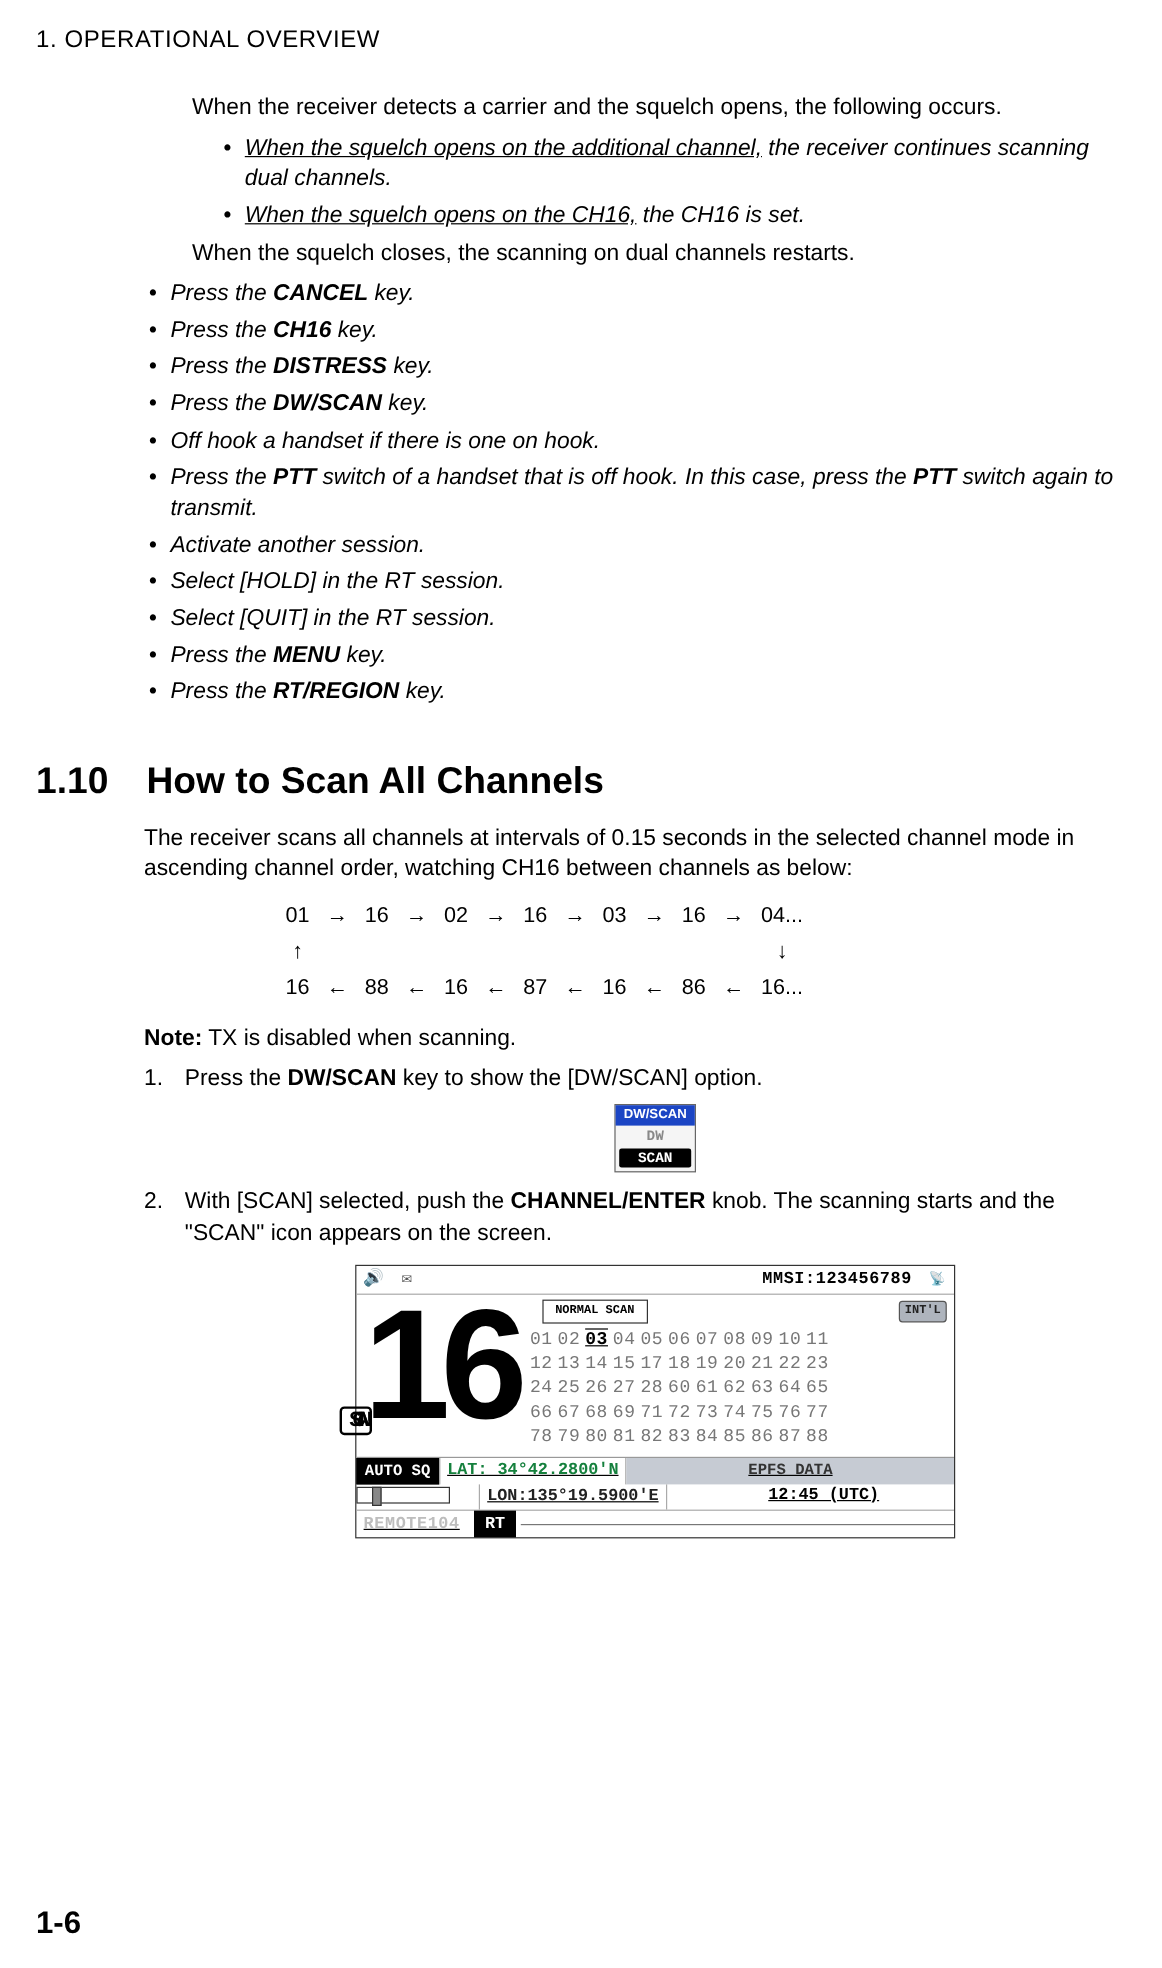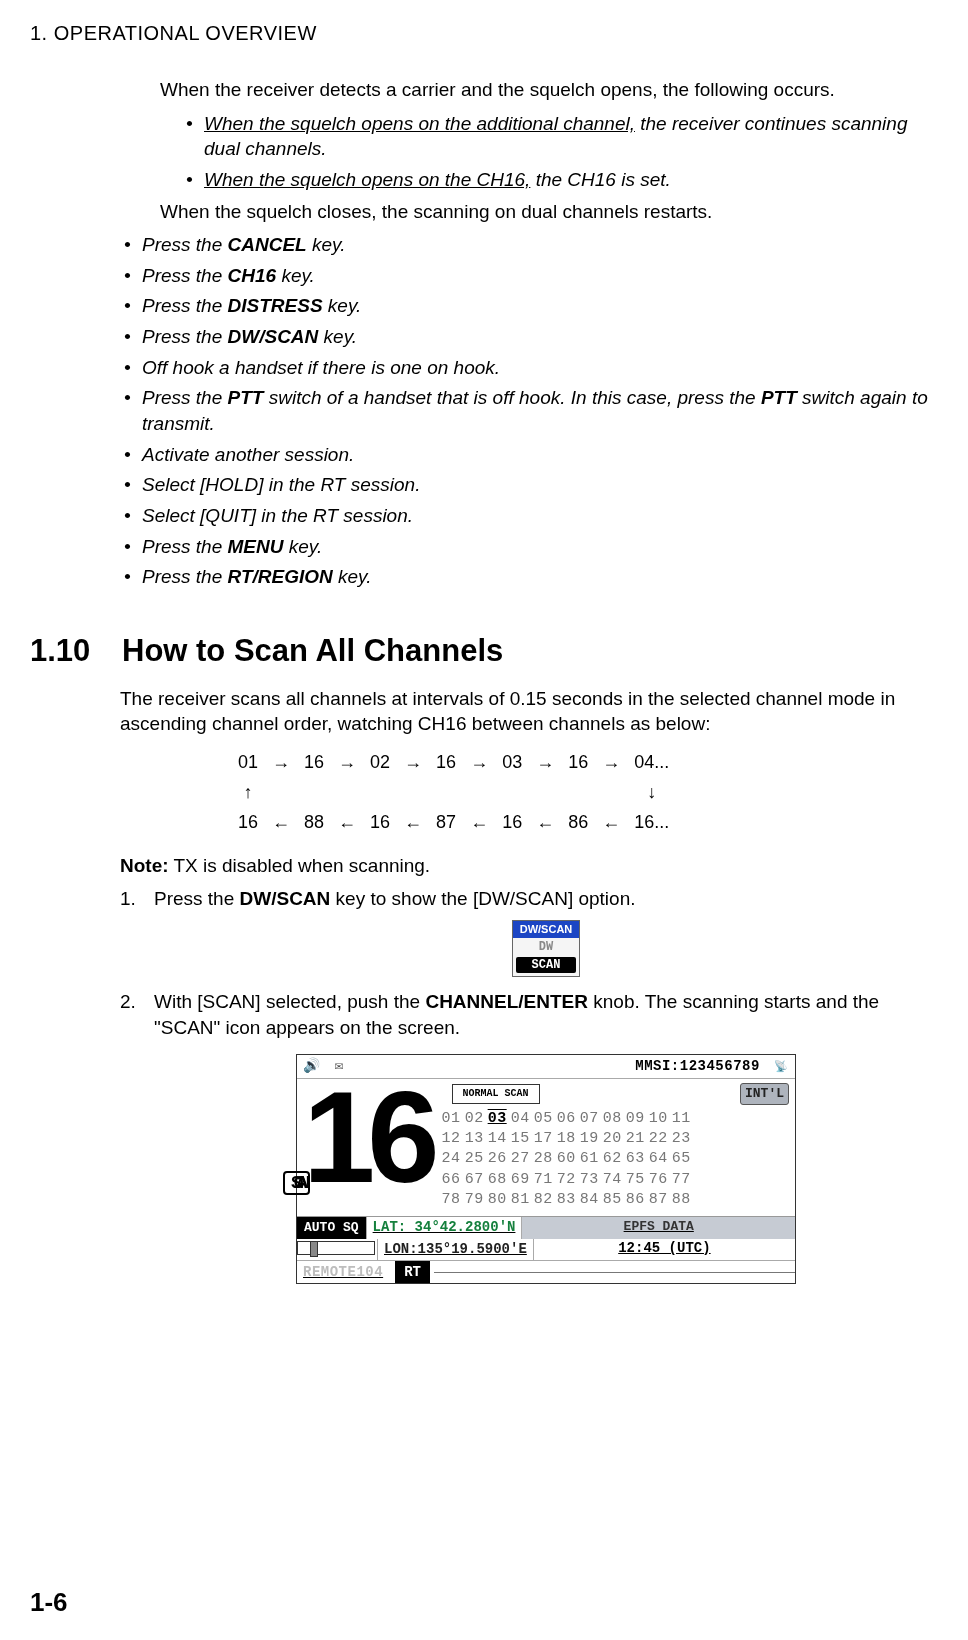--- a/index.html
+++ b/index.html
@@ -89,41 +89,41 @@
     font-size:18px; padding:0 6px;
   }
   .normal-scan {
     border:1px solid #333; font-family:"Courier New",monospace;
     font-size:10px; font-weight:bold; padding:2px 10px;
     margin-left:10px;
   }
   .intl-badge {
     margin-left:auto;
     background:#aeb4bd; border:1px solid #555; border-radius:3px;
-    font-size:13px; font-weight:bold; padding:1px 4px; color:#222;
+    font-size:10px; font-weight:bold; padding:1px 4px; color:#222;
   }
   .chan-grid {
     font-family:"Courier New",monospace; font-size:15px; color:#777;
     line-height:1.35; margin-top:3px; letter-spacing:0.5px;
   }
   .chan-cur { color:#000; font-weight:bold; text-decoration: overline underline;}
   .screen-bottom { font-size:14px;text-decoration:underline; }
   .row1 { display:flex; align-items:stretch; border-top:1px solid #999;}
   .auto-sq {
     background:#000; color:#fff; font-weight:bold;
     padding:1px 6px; font-family:"Courier New"; font-size:13px;
     border:1px solid #000;
   }
   .latlon { padding:1px 6px; font-family:"Courier New"; font-weight:bold; font-size:14px; color:#15803d; border-left:1px solid #aaa; border-right:1px solid #aaa;}
   .epfs {
     flex:1; background:#c6cbd3; padding:1px 0;
     text-align:center; font-family:"Courier New"; font-weight:bold;
     font-size:13px; color:#333;
   }
-  .row2 { display:flex; align-items:stretch;}
+  .row2 { display:flex; align-items:stretch;gap:22px;}
   .sq-bar {
     width:78px; border:1px solid #333; margin:2px 2px 2px 0; position:relative; height:14px;
   }
   .sq-knob { position:absolute; left:12px; top:-1px; width:8px; height:16px; background:#888; border:1px solid #333;}
   .lon { padding:1px 6px; font-family:"Courier New"; font-weight:bold; font-size:14px; color:#222; border-left:1px solid #aaa; border-right:1px solid #aaa;}
   .time { flex:1; text-align:center; font-family:"Courier New"; font-weight:bold; font-size:14px;}
   .row3 { display:flex; align-items:center; border-top:1px solid #aaa;}
   .remote { color:#bdbdbd; font-family:"Courier New"; font-size:14px; padding:2px 6px; font-weight:bold; letter-spacing:0.5px;}
   .rt-badge { background:#000; color:#fff; padding:1px 8px; font-family:"Courier New"; font-weight:bold; font-size:14px; margin-left:6px; border:1px solid #000;}
   .rt-rest { flex:1; border-bottom:1px solid #777; height:2px; margin-left:4px;}

